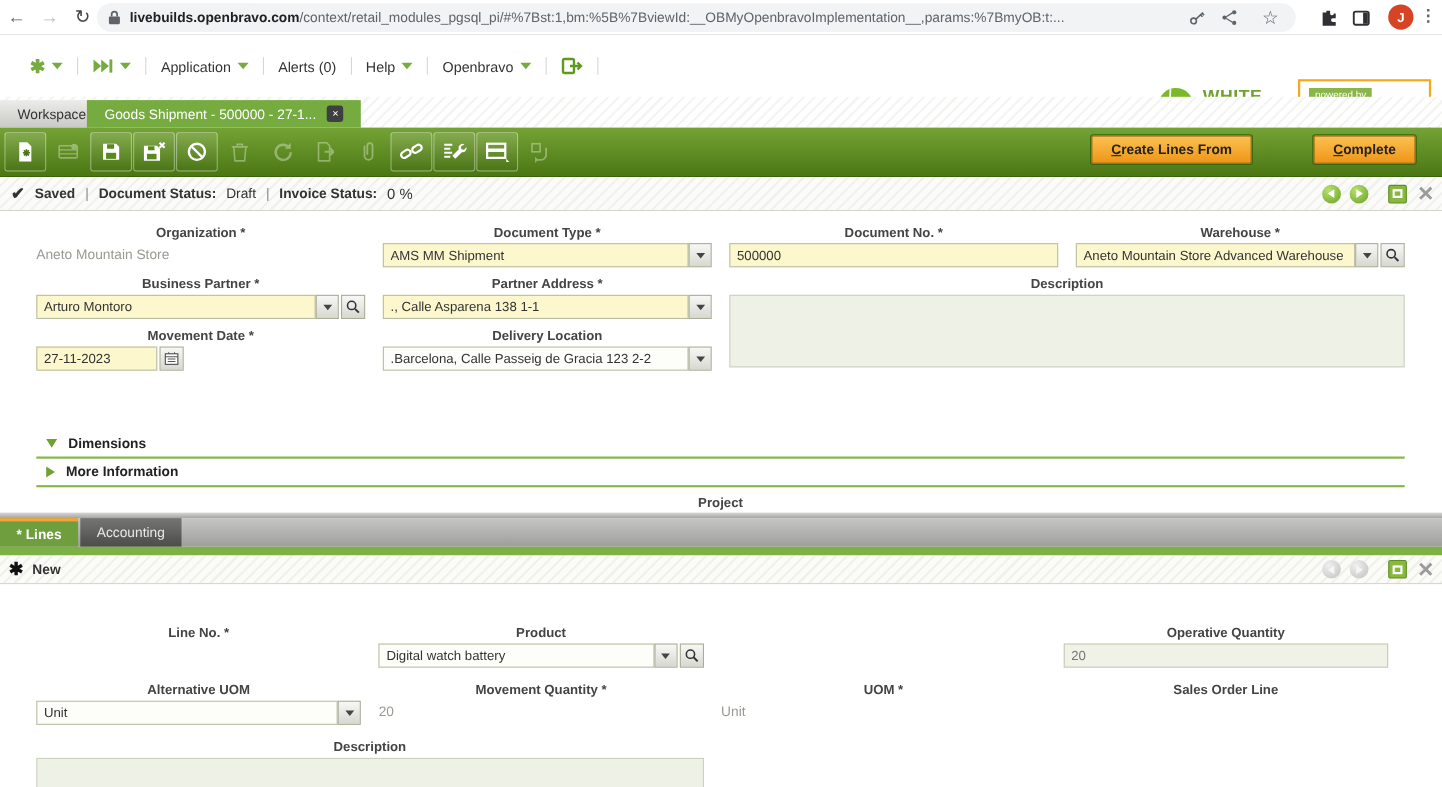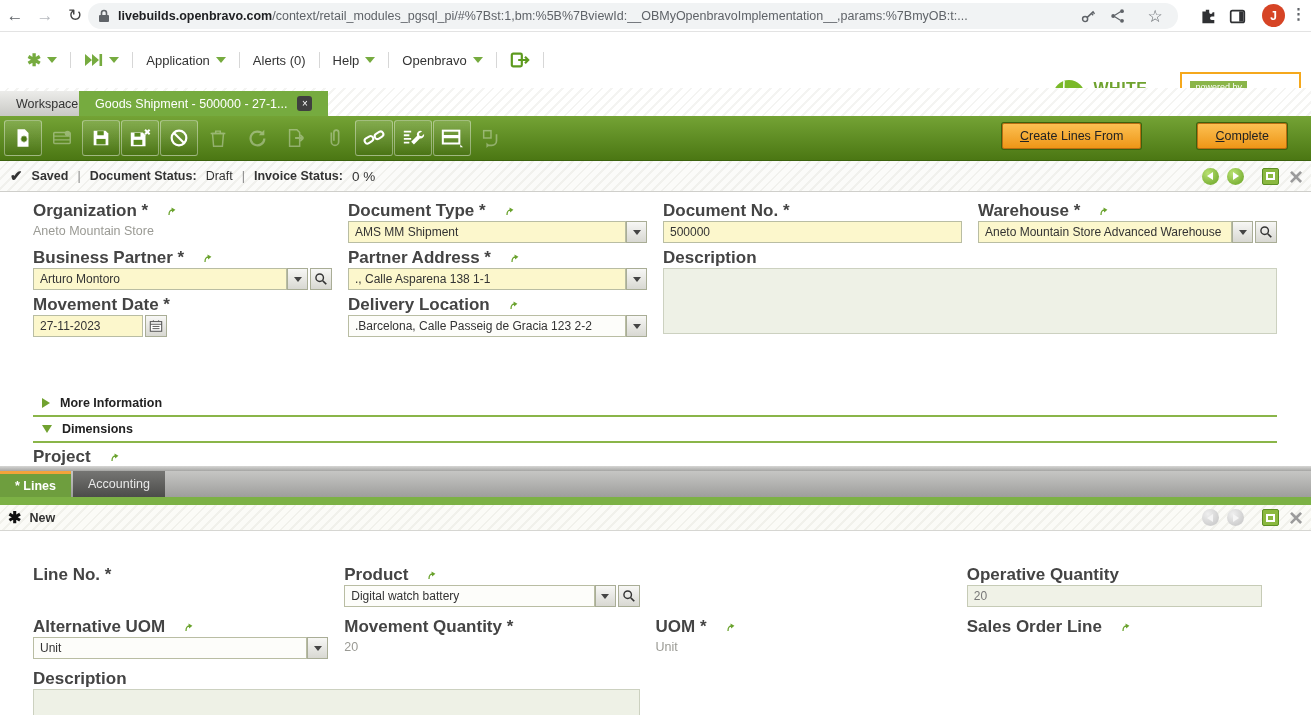--- a/index.html
+++ b/index.html
@@ -52,21 +52,21 @@
   
   .toolbar { top:116px; height:45px; background:linear-gradient(#74a335,#4b7713);
     border-bottom:1px solid #3c620e; display:flex; align-items:center; }
   .tbtns { display:flex; gap:1px; margin-left:4px; }
   .tbtn { width:38px; height:36px; border-radius:3px; display:flex; align-items:center; justify-content:center; cursor:pointer;
     border:1px solid rgba(255,255,255,.38); background:linear-gradient(rgba(255,255,255,.14),rgba(0,0,0,.06)); }
   .tbtn.off { border-color:transparent; background:none; opacity:.35; cursor:default; }
   .tb-actions { position:absolute; right:24px; top:7px; display:flex; gap:56px; }
   .btn-orange { background:linear-gradient(#fcc052,#ee9617); border:1px solid #b96d12;
     box-shadow:0 0 0 1px #3c620e; border-radius:2px; padding:5px 17px; font-size:12.5px;
-    font-weight:normal; color:#222; cursor:pointer; font-family:"Liberation Sans",sans-serif; }
+    font-weight:bold; color:#222; cursor:pointer; font-family:"Liberation Sans",sans-serif; }
   .btn-orange span { display:block; }
   .btn-orange span::first-letter { text-decoration:underline; }
 
   
   .statusbar { top:161px; height:31px; border-bottom:1px solid #cfcfcb;
     background:repeating-linear-gradient(135deg,#fbfbf9 0 5px,#f1f1ed 5px 7px);
     display:flex; align-items:center; font-size:12.5px; color:#333; }
   .sb-left { display:flex; align-items:center; gap:9px; margin-left:10px; font-weight:bold; }
   .sb-sep { color:#888; font-weight:normal; }
   .sb-val { font-weight:normal; }
@@ -77,21 +77,21 @@
   .tri-l { width:0; height:0; border-top:4px solid transparent; border-bottom:4px solid transparent; border-right:6px solid #fff; margin-right:1px; }
   .tri-r { width:0; height:0; border-top:4px solid transparent; border-bottom:4px solid transparent; border-left:6px solid #fff; margin-left:1px; }
   .maxi { width:17px; height:17px; background:#8ab83f; border:1px solid #5d8f23; border-radius:2px;
     display:flex; align-items:center; justify-content:center; cursor:pointer; margin-left:10px; }
   .maxi .inner { width:9px; height:8px; border:2px solid #fff; background:transparent; }
   .close-x { color:#9b9b9b; font-size:24px; font-weight:bold; line-height:17px; cursor:pointer; margin-left:2px; }
 
   
   .formarea { top:192px; height:274px; background:#fff; padding:12px 34px 0 33px; overflow:hidden; }
   .fgrid { display:grid; grid-template-columns:repeat(4,1fr); column-gap:16px; grid-auto-rows:47px; }
-  .flabel { font-size:17px; font-weight:bold; color:#444; display:flex; align-items:center; gap:20px; height:14px; margin-bottom:3px; }
+  .flabel { font-size:12px; font-weight:bold; color:#444; display:flex; align-items:center; gap:20px; height:14px; margin-bottom:3px;flex-direction:column; }
   .ctrl { display:flex; height:22px; }
   .inp { flex:1; min-width:0; height:22px; border:1px solid #b9bda3; background:#fdfdfa; font-size:12px;
     color:#333; padding:0 6px; font-family:"Liberation Sans",sans-serif; outline:none; }
   .inp.req { background:#fcf7cc; }
   .inp.ro { background:#f0f2e7; border-color:#c6cbb6; color:#777; }
   .ddbtn { width:21px; height:22px; border:1px solid #a9ad96; border-left:1px solid #a9ad96;
     background:linear-gradient(#f7f7f5,#d8d8d2); display:flex; align-items:center; justify-content:center; cursor:pointer; }
   .dd-arrow { width:0; height:0; border-left:4px solid transparent; border-right:4px solid transparent; border-top:5px solid #444; }
   .sbtn { width:22px; height:22px; border:1px solid #a9ad96; margin-left:2px;
     background:linear-gradient(#f7f7f5,#d8d8d2); display:flex; align-items:center; justify-content:center; cursor:pointer; }
@@ -507,26 +507,26 @@
         <input class="inp" value=".Barcelona, Calle Passeig de Gracia 123 2-2" style="">
         <div class="ddbtn">
             <span class="dd-arrow"></span>
           </div>
       </div>
     </div>
   </div>
 
   <div class="sections">
     <div class="section">
+      <span class="tri-down"></span>
+      <span>Dimensions</span>
+    </div>
+    <div class="section">
       <span class="tri-right"></span>
       <span>More Information</span>
-    </div>
-    <div class="section">
-      <span class="tri-down"></span>
-      <span>Dimensions</span>
     </div>
   </div>
 
   <div class="proj">
     <div class="flabel">
         <span>Project</span>
       <svg width="8" height="8" viewBox="0 0 8 8">
           <path d="M1 8c0-4 1-5 4-5" stroke="#69a22c" stroke-width="1.3" fill="none"></path>
           <path d="M3.4 0.6 L7.4 2.8 L4.2 5.4 z" fill="#69a22c"></path>
         </svg>

